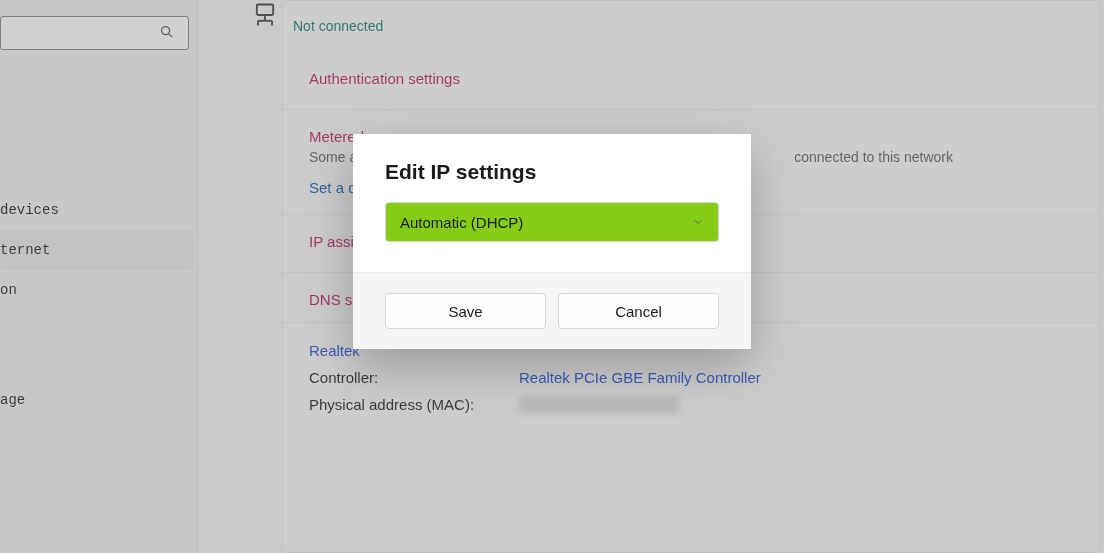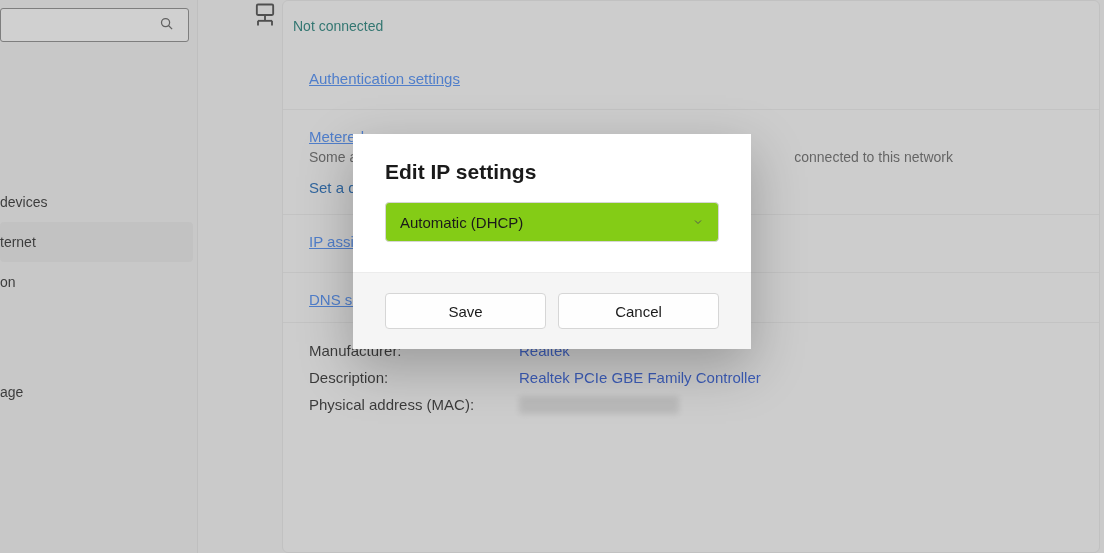--- a/index.html
+++ b/index.html
@@ -16,23 +16,24 @@
   .app-root {
     display: flex;
     width: 100%;
     height: 100%;
     position: relative;
   }
   .sidebar {
     width: 198px;
     background: #f3f3f3;
     border-right: 1px solid #e5e5e5;
-    padding-top: 8px;
+    padding-top: 16px;
     flex-shrink: 0;
     position: relative;
+    font-family: Liberation Mono, monospace;
   }
   .search-box {
     height: 34px;
     border: 1px solid #818181;
     border-radius: 3px;
     margin: 0 8px 20px 0;
     display: flex;
     align-items: center;
     justify-content: flex-end;
     padding-right: 14px;
@@ -78,21 +79,21 @@
     margin-right: 12px;
     padding-top: 0;
   }
   .eth-title { font-size: 15px; font-weight: 400; color: #1a1a1a; visibility:hidden;}
   .eth-sub { font-size: 14px; color: #0f766e; }
   .section {
     padding: 18px 26px;
     border-top: 1px solid #ececec;
   }
   .section.first { border-top: none; }
-  .sec-title { font-size: 15px; color: #3b82f6; margin-bottom: 4px; text-decoration: underline; }
+  .sec-title { font-size: 15px; color: #be185d; margin-bottom: 4px; }
   .sec-sub { font-size: 14px; color: #5b5b5b; }
   .link-text { color: #0a5cb3; font-size: 15px; margin-top: 14px; display: inline-block; }
   .prop-row {
     display: flex;
     padding: 5px 26px;
     font-size: 15px;
     color: #1a1a1a;
   }
   .prop-label { width: 210px; flex-shrink: 0; }
   .prop-val { color: #1d4ed8; }
@@ -212,25 +213,24 @@
       <div class="section">
         <div class="sec-title">IP assign</div>
       </div>
 
       <div class="section" style="padding-bottom:10px">
         <div class="sec-title">DNS serv</div>
       </div>
 
       <div style="border-top:1px solid #ececec; padding-top:14px; padding-bottom:14px">
         <div class="prop-row">
-          <div class="prop-label">Manufacturer:</div>
           <div class="prop-val">Realtek</div>
         </div>
         <div class="prop-row">
-          <div class="prop-label">Description:</div>
+          <div class="prop-label">Controller:</div>
           <div class="prop-val">Realtek PCIe GBE Family Controller</div>
         </div>
         <div class="prop-row">
           <div class="prop-label">Physical address (MAC):</div>
           <div class="prop-val blurred"></div>
         </div>
       </div>
 
     </div>
   </div>

